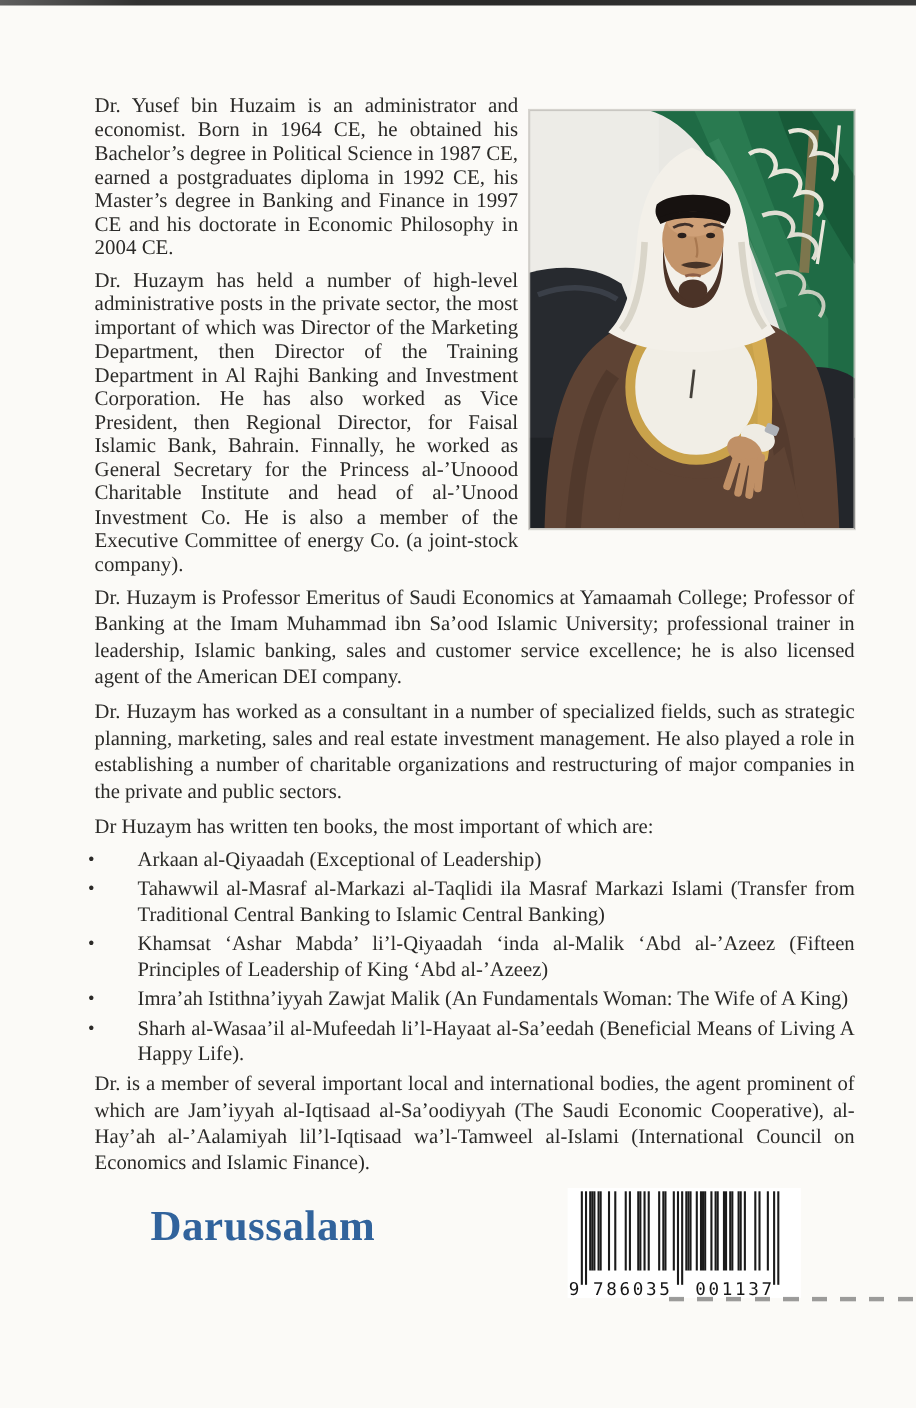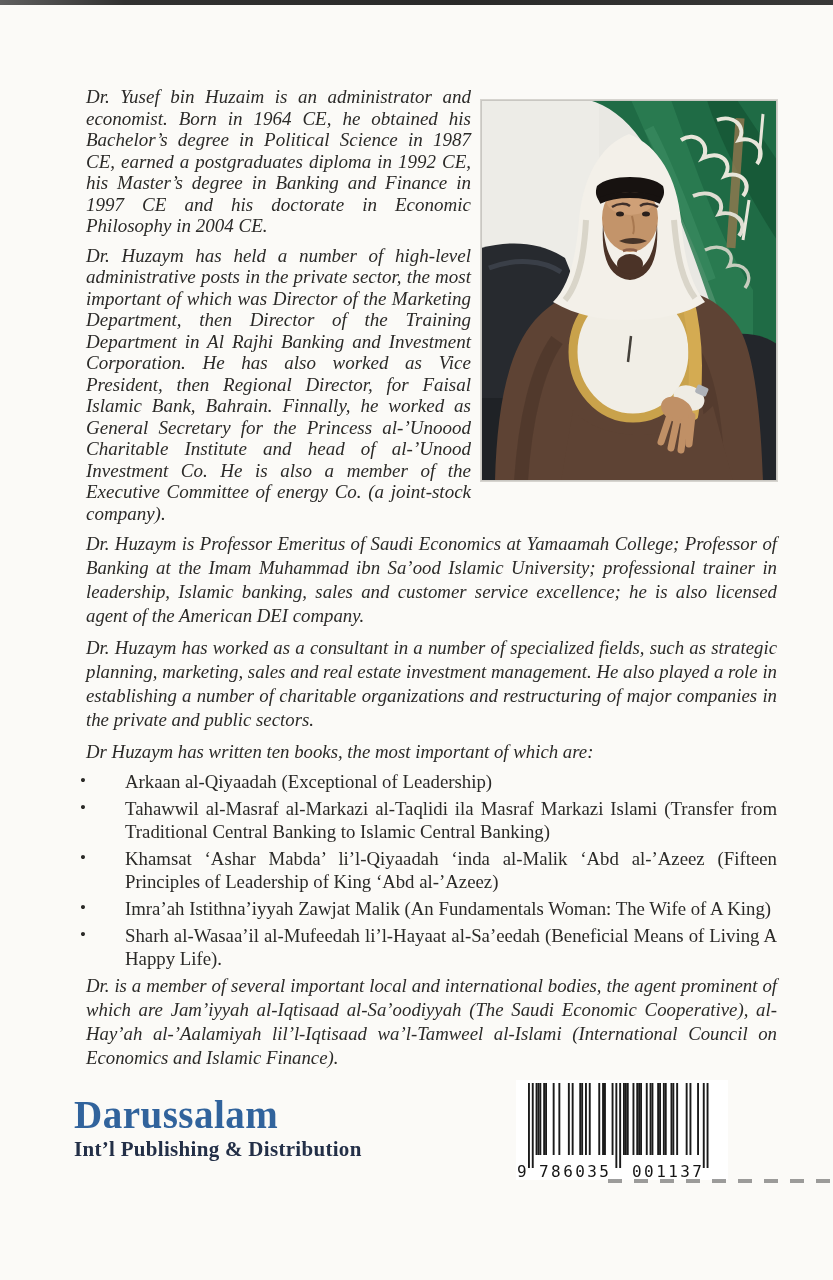--- a/index.html
+++ b/index.html
@@ -25,33 +25,33 @@
     position: absolute; left: 86px; top: 86px; width: 691px;
     color: #2b2a28;
   }
   .photo-frame {
     float: right;
     width: 296px; height: 381px;
     margin: 14px 0 12px 10px;
     box-shadow: 0 0 0 1px #d6d4cf;
   }
   .photo-frame svg { display: block; }
-  p { margin: 0 0 8px; text-align: justify; font-style: italic; }
+  p { margin: 0 0 8px; text-align: justify; }
   p.tight { font-size: 19px; line-height: 21.5px; }
   p.wide  { font-size: 18.8px; line-height: 24px; clear: right; }
   p.intro { margin-bottom: 6px; }
   ul.books {
     list-style: none; margin: 0 0 4px; padding: 0;
     font-size: 18.8px; line-height: 23px; clear: right;
   }
   ul.books li { position: relative; padding-left: 39px; margin-bottom: 4px; text-align: justify; }
   ul.books .marker { position: absolute; left: -6px; top: -1px; font-size: 17px; }
   p.closing { margin-top: 2px; margin-bottom: 0; }
   .footer-publisher {
-    position: absolute; left: 74px; top: 1094px; width: 330px; 
+    position: absolute; left: 74px; top: 1094px; width: 330px; text-align: center;
   }
   .publisher-name {
     font-size: 39px; font-weight: bold; color: #31639c; letter-spacing: .5px; line-height: 42px;
   }
   .publisher-tagline {
     font-size: 21px; font-weight: bold; color: #232f47; letter-spacing: .3px; margin-top: 1px;
   }
   .footer-barcode { position: absolute; left: 506px; top: 1080px; }
   .barcode-svg { width: 230px; height: 100px; display: block; }
   .bc-digit {
@@ -159,21 +159,20 @@
         <span class="marker">•</span>
         <span>Sharh al-Wasaa’il al-Mufeedah li’l-Hayaat al-Sa’eedah (Beneficial Means of Living A Happy Life).</span>
       </li>
     </ul>
 
     <p class="wide closing">Dr. is a member of several important local and international bodies, the agent prominent of which are Jam’iyyah al-Iqtisaad al-Sa’oodiyyah (The Saudi Economic Cooperative), al-Hay’ah al-’Aalamiyah lil’l-Iqtisaad wa’l-Tamweel al-Islami (International Council on Economics and Islamic Finance).</p>
   </div>
 
   <div class="footer-publisher">
     <div class="publisher-name">Darussalam</div>
-    <div class="publisher-tagline">Int’l Publishing &amp; Distribution</div>
   </div>
 
   <div class="footer-barcode">
     <svg class="barcode-svg" viewBox="0 0 230 100">
       <rect x="10" y="0" width="212" height="100" fill="#ffffff"></rect>
       <g id="barcode-bars">
           <rect x="22.00" y="3" width="1.90" height="85" fill="#1b1b1b"></rect>
           <rect x="25.80" y="3" width="1.90" height="85" fill="#1b1b1b"></rect>
           <rect x="29.60" y="3" width="1.90" height="72" fill="#1b1b1b"></rect>
           <rect x="31.50" y="3" width="1.90" height="72" fill="#1b1b1b"></rect>

